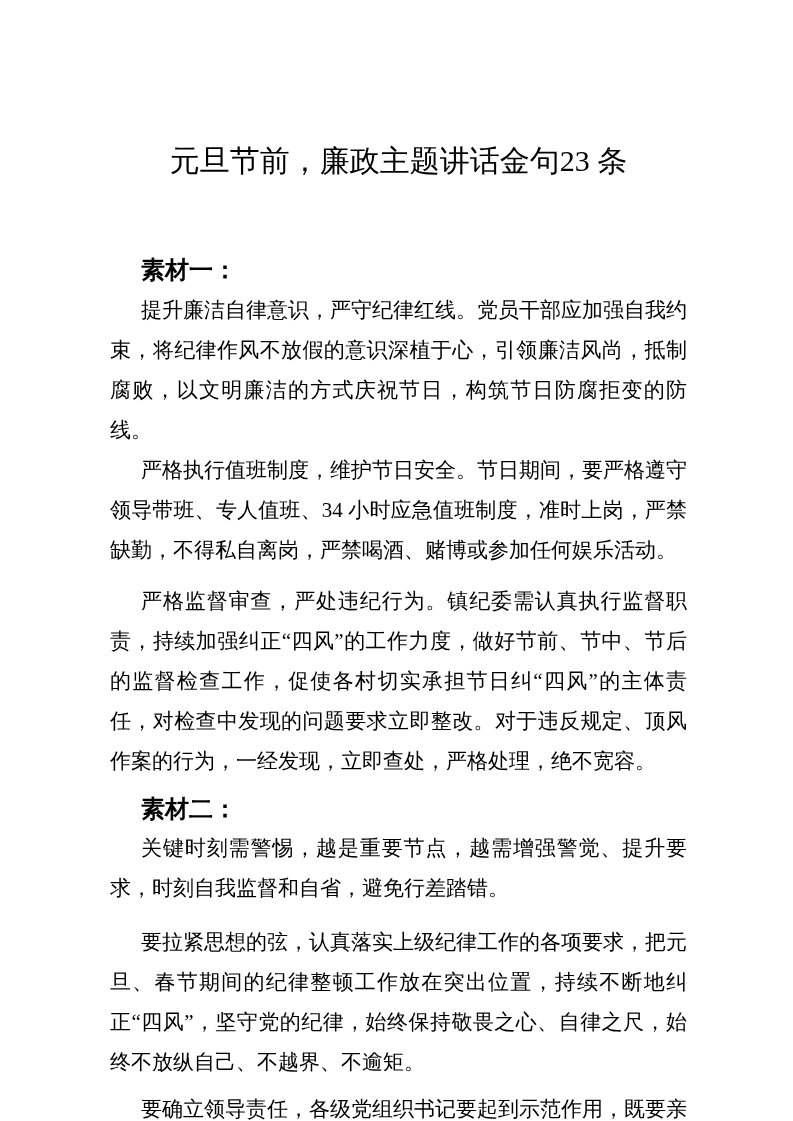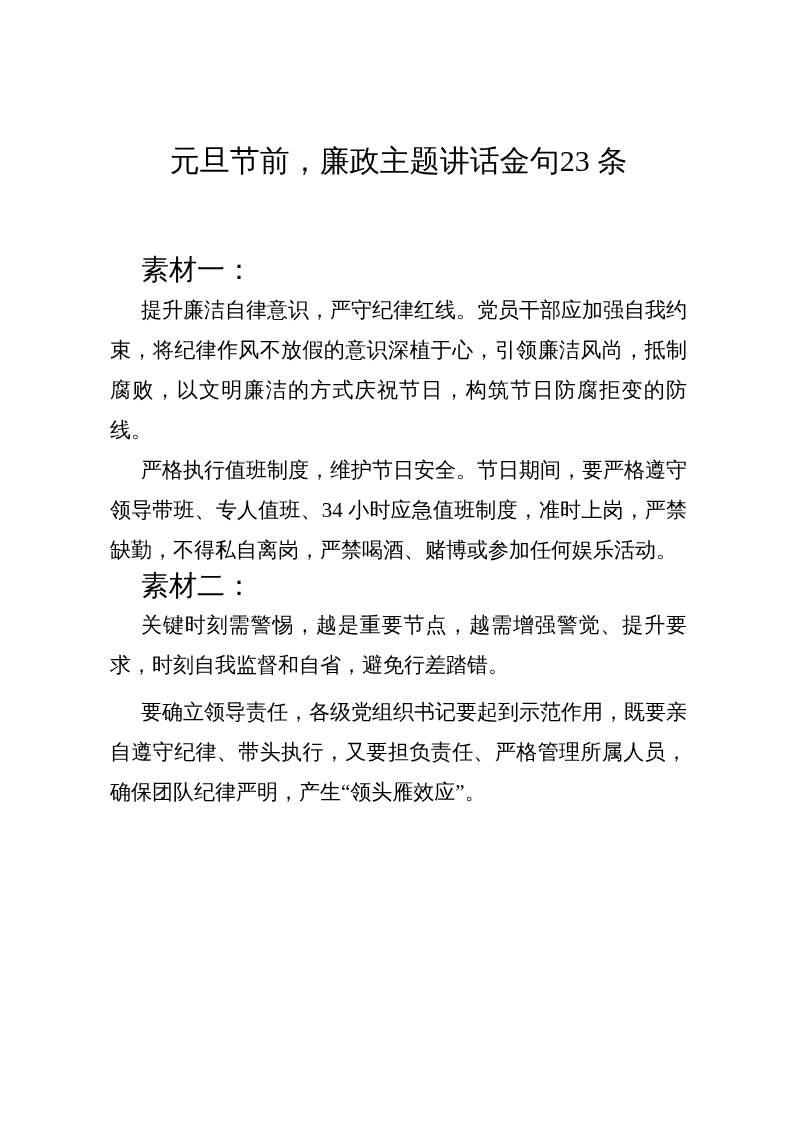--- a/index.html
+++ b/index.html
@@ -24,58 +24,60 @@
   }
   .title {
     font-size: 30px;
     font-weight: 400;
     line-height: 40px;
     text-align: center;
     margin: 141px 0 0 0;
     white-space: nowrap;
   }
   .heading {
-    font-size: 28px;
-    font-weight: 400;
+    font-size: 24px;
+    font-weight: 700;
     line-height: 28.4px;
     text-indent: 31px;
     margin: 0;
   }
   .h1gap { margin-top: 75px; }
   .para {
     font-size: 21px;
     font-weight: 400;
     line-height: 40px;
     text-align: justify;
     text-justify: inter-ideograph;
     text-indent: 31px;
     margin: 0;
   }
-  .mt2  { margin-top: 2px; }
+  .mt2  { margin-top: 14px; }
   .mt4  { margin-top: 4px; font-family: Liberation Serif, serif; }
   .mt6  { margin-top: 6px; }
   .mt7  { margin-top: 7px; }
   .mt11 { margin-top: 11px; }
 </style>
 </head>
 <body>
 
 <div class="page">
   <div class="content">
 
     <h1 class="title">元旦节前，廉政主题讲话金句23 条</h1>
 
     <p class="heading h1gap">素材一：</p>
 
     <p class="para mt6">提升廉洁自律意识，严守纪律红线。党员干部应加强自我约束，将纪律作风不放假的意识深植于心，引领廉洁风尚，抵制腐败，以文明廉洁的方式庆祝节日，构筑节日防腐拒变的防线。</p>
 
     <p class="para">严格执行值班制度，维护节日安全。节日期间，要严格遵守领导带班、专人值班、34 小时应急值班制度，准时上岗，严禁缺勤，不得私自离岗，严禁喝酒、赌博或参加任何娱乐活动。</p>
 
+    <p class="para mt11">严格监督审查，严处违纪行为。镇纪委需认真执行监督职责，持续加强纠正“四风”的工作力度，做好节前、节中、节后的监督检查工作，促使各村切实承担节日纠“四风”的主体责任，对检查中发现的问题要求立即整改。对于违反规定、顶风作案的行为，一经发现，立即查处，严格处理，绝不宽容。</p>
 
     <p class="heading mt2">素材二：</p>
 
     <p class="para mt4">关键时刻需警惕，越是重要节点，越需增强警觉、提升要求，时刻自我监督和自省，避免行差踏错。</p>
 
+    <p class="para mt2">要拉紧思想的弦，认真落实上级纪律工作的各项要求，把元旦、春节期间的纪律整顿工作放在突出位置，持续不断地纠正“四风”，坚守党的纪律，始终保持敬畏之心、自律之尺，始终不放纵自己、不越界、不逾矩。</p>
 
     <p class="para mt7">要确立领导责任，各级党组织书记要起到示范作用，既要亲自遵守纪律、带头执行，又要担负责任、严格管理所属人员，确保团队纪律严明，产生“领头雁效应”。</p>
 
   </div>
 </div>
 
 </body></html>

